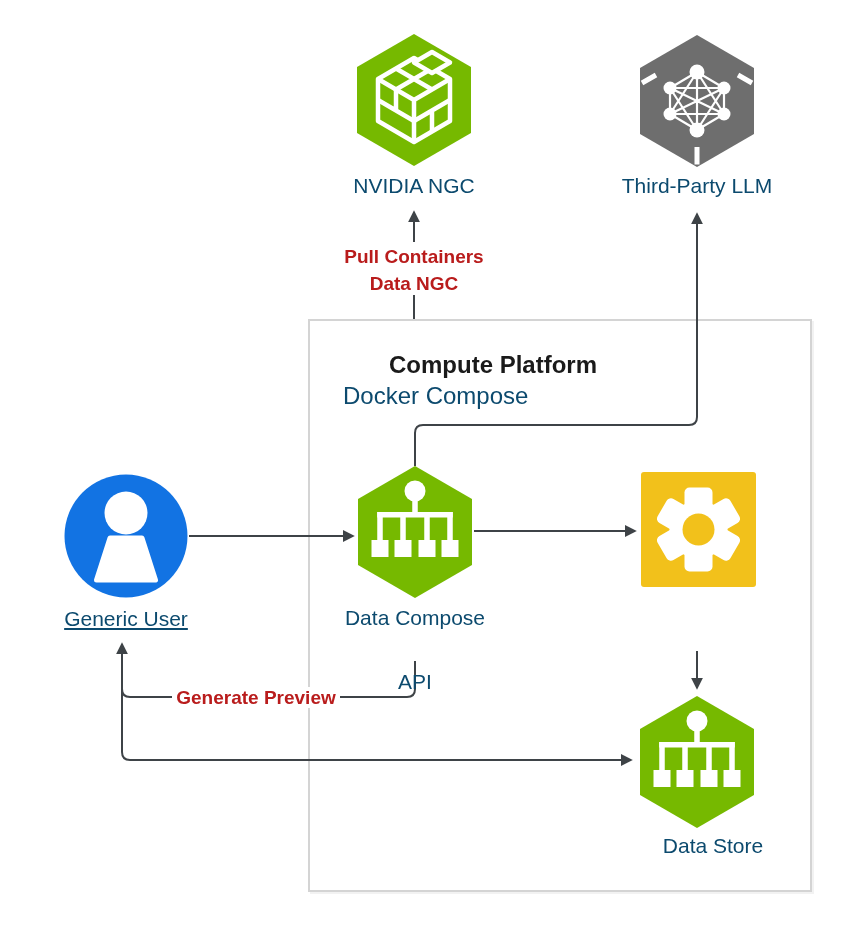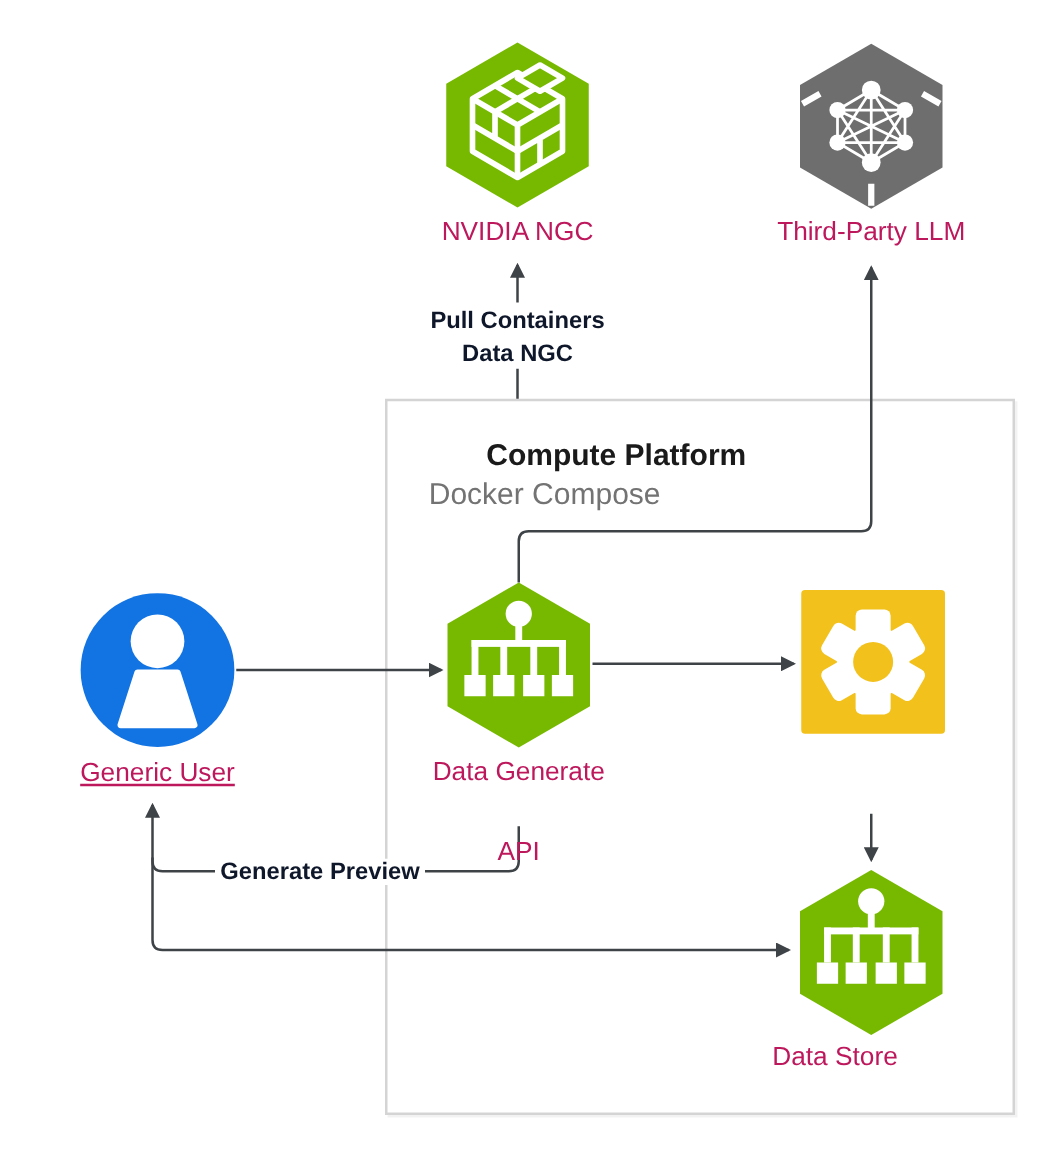--- a/index.html
+++ b/index.html
@@ -19,47 +19,47 @@
     box-shadow:2px 2px 0 rgba(0,0,0,0.05);
     z-index:1;
   }
   .shapes{
     position:absolute;left:0;top:0;z-index:2;
   }
   .lbl{
     position:absolute;
     z-index:3;
     text-align:center;
-    color:#be185d;
+    color:#0c4a6e;
     font-size:21px;
     line-height:26px;
     white-space:pre-line;
   }
   .lbl.two{line-height:32px;}
   .edge-lbl{
     position:absolute;
     z-index:3;
     text-align:center;
-    color:#0f172a;
+    color:#b91c1c;
     font-weight:bold;
     font-size:19px;
     line-height:27px;
   }
   .edge-lbl .bg{
     background:#ffffff;
     padding:0 4px;
   }
   .box-title{
     position:absolute;
     left:343px;top:350px;
     z-index:3;
     color:#1a1a1a;
   }
   .box-title .t1{font-size:24px;font-weight:bold;line-height:30px;margin-left:46px;}
-  .box-title .t2{font-size:24px;font-weight:normal;line-height:32px;color:#737373;}
+  .box-title .t2{font-size:24px;font-weight:normal;line-height:32px;color:#0c4a6e;}
 </style>
 </head>
 <body>
 
 <div class="stage">
 
   <div class="platform-box"></div>
   <div class="box-title">
     <div class="t1">Compute Platform</div>
     <div class="t2">Docker Compose</div>
@@ -168,25 +168,25 @@
       <use href="#tree-icon"></use>
     </g>
   </svg>
 
   <div class="lbl" style="left:289px;top:173px;width:250px;">NVIDIA NGC</div>
 
   <div class="lbl" style="left:572px;top:173px;width:250px;">Third-Party LLM</div>
 
   <div class="lbl" style="left:1px;top:606px;width:250px;text-decoration:underline;">Generic User</div>
 
-  <div class="lbl two" style="left:290px;top:602px;width:250px;"><span>Data Generate</span><br>
+  <div class="lbl two" style="left:290px;top:602px;width:250px;"><span>Data Compose</span><br>
     <span>API</span></div>
 
 
-  <div class="lbl" style="left:543px;top:833px;width:250px;">Data Store</div>
+  <div class="lbl" style="left:588px;top:833px;width:250px;">Data Store</div>
 
   <div class="edge-lbl" style="left:294px;top:243px;width:240px;"><span>Pull Containers</span><br>
     <span>Data NGC</span></div>
 
   <div class="edge-lbl" style="left:136px;top:684px;width:240px;">
     <span class="bg">Generate Preview</span>
   </div>
 
 </div>
 

